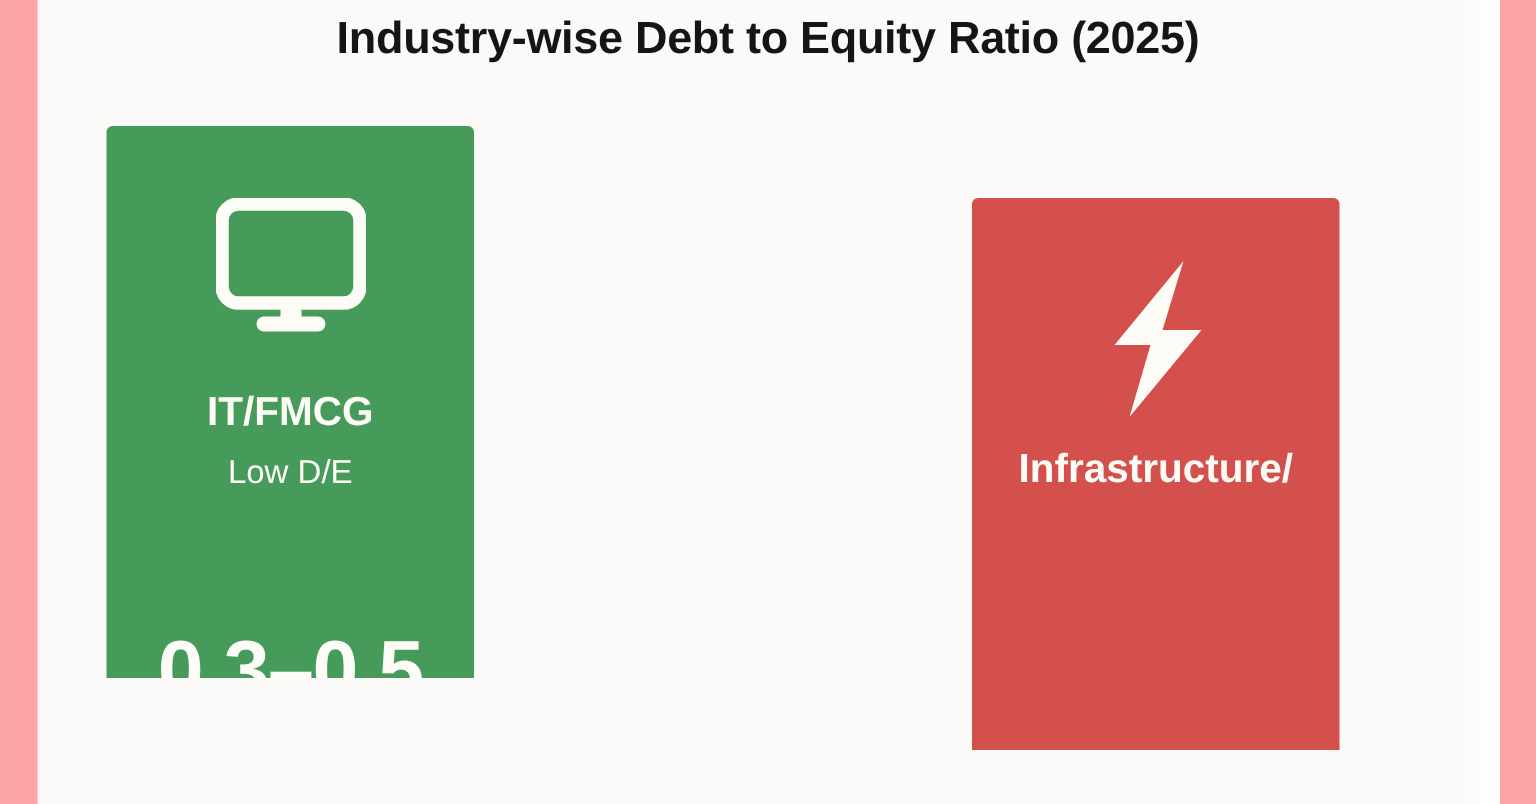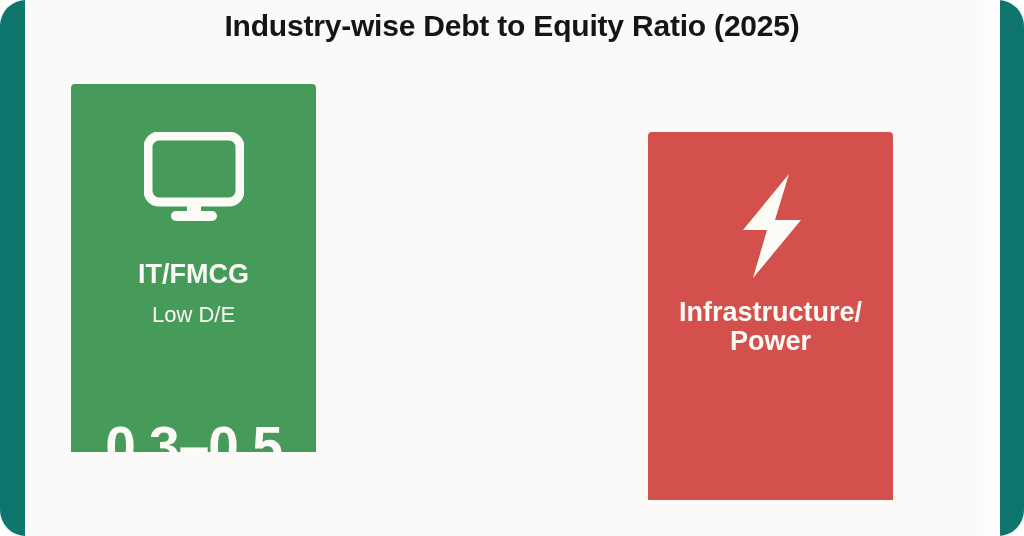--- a/index.html
+++ b/index.html
@@ -10,23 +10,22 @@
   body {
     width: 1024px;
     height: 536px;
     overflow: hidden;
     font-family: "Liberation Sans", sans-serif;
   }
   #infographic {
     position: relative;
     width: 1024px;
     height: 536px;
-    background: #0f766e;
+    background: #fca5a5;
     overflow: hidden;
-    border-radius: 26px;
   }
   
   .canvas-bg {
     position: absolute;
     left: 25px;
     top: 0;
     width: 975px;
     height: 536px;
     background: #fbfaf8;
   }
@@ -144,18 +143,17 @@
 
 
     <div class="card red">
       <div class="icon-wrap">
         <svg width="76" height="108" viewBox="0 0 76 108" aria-hidden="true">
           <path d="M56 2 L10 58 L34 58 L20 106 L68 48 L42 48 Z" fill="#fdfbf6"></path>
         </svg>
       </div>
       <div class="card-title two-line light-text">
         <div>Infrastructure/</div>
-        <div>Power</div>
       </div>
     </div>
 
   </div>
 </div>
 
 </body></html>

